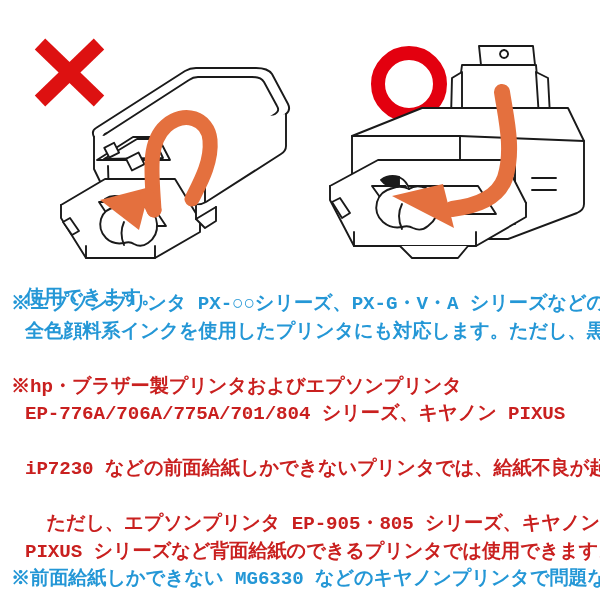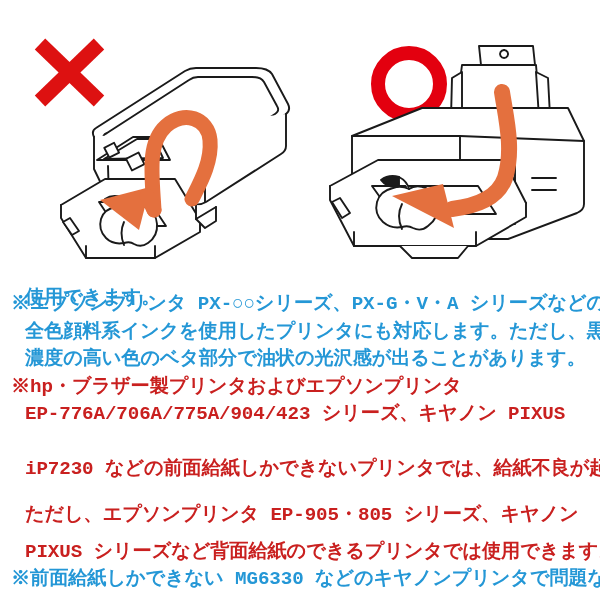--- a/index.html
+++ b/index.html
@@ -70,21 +70,21 @@
   .red  { color: #C9201F; }
 
   .ln1  { top: 6px; }
   .ln2  { top: 33.5px; }
   .ln3  { top: 61px; }
   .ln4  { top: 88.5px; }
   .ln5  { top: 116px; }
   .ln6  { top: 143.5px; }
   .ln7  { top: 171px; }
   .ln8  { top: 198.5px; }
-  .ln9  { top: 217px; }
+  .ln9  { top: 226px; text-align: right; }
   .ln10 { top: 253.5px; }
   .ln11 { top: 281px; }
 </style>
 </head>
 <body>
 
 <div id="page">
 
   <div class="illustration-band">
 
@@ -189,23 +189,22 @@
           <path d="M202 92 C206 118 214 150 205 178 C198 198 178 206 152 209" fill="none" stroke="#E4703E" stroke-width="16" stroke-linecap="round"></path>
           <path d="M92 196 L143 184 L154 228 Z" fill="#E4703E"></path>
         </g>
       </svg>
     </div>
   </div>
 
   <div class="notice">
     <div class="line blue ln1">※エプソンプリンタ PX-○○シリーズ、PX-G・V・A シリーズなどの</div>
     <div class="line blue indent ln2">全色顔料系インクを使用したプリンタにも対応します。ただし、黒など</div>
-    <div class="line blue indent ln3">濃度の高い色のベタ部分で油状の光沢感が出ることがあります。</div>
     <div class="line red  ln4">※hp・ブラザー製プリンタおよびエプソンプリンタ</div>
-    <div class="line red  indent ln5">EP-776A/706A/775A/904/423 シリーズ、キヤノン PIXUS</div>
+    <div class="line red  indent ln5">EP-776A/706A/775A/701/804 シリーズ、キヤノン PIXUS</div>
     <div class="line red  indent ln7">iP7230 などの前面給紙しかできないプリンタでは、給紙不良が起こる</div>
     <div class="line red  indent ln9">ただし、エプソンプリンタ EP-905・805 シリーズ、キヤノン</div>
     <div class="line red  indent ln10">PIXUS シリーズなど背面給紙のできるプリンタでは使用できます。</div>
     <div class="line blue ln11">※前面給紙しかできない MG6330 などのキヤノンプリンタで問題なく</div>
     <div class="line blue indent ln12">使用できます。</div>
   </div>
 
 </div>
 
 </body></html>

